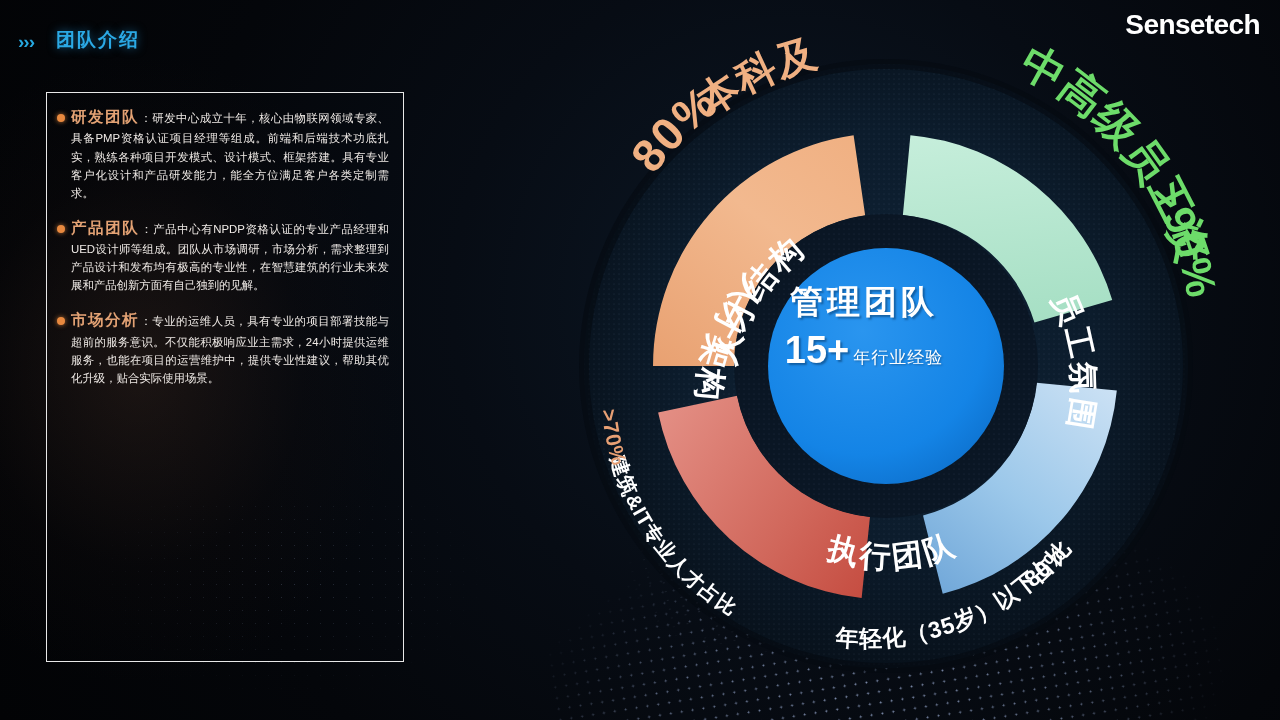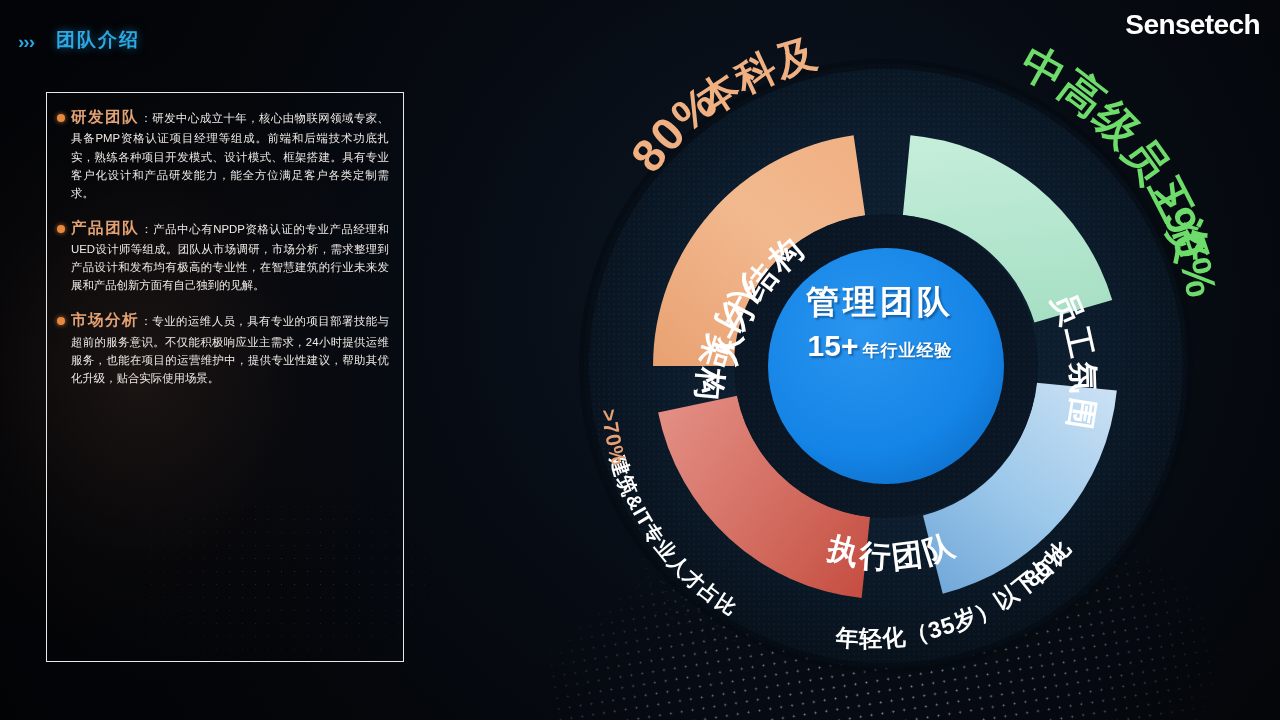--- a/index.html
+++ b/index.html
@@ -98,35 +98,35 @@
   }
   #donut-svg{position:absolute;left:0;top:0;}
   .seg-label{
     font-weight:bold;fill:#ffffff;
     paint-order:stroke;
     letter-spacing:3px;
   }
   .outer-label{font-weight:bold;letter-spacing:1px;}
 
   .center-circle-label{
-    position:absolute;left:252px;top:252px;width:240px;text-align:center;
+    position:absolute;left:236px;top:252px;width:240px;text-align:center;
     pointer-events:none;
   }
   .ctr-title{
     color:#ffffff;font-size:33px;font-weight:bold;letter-spacing:4px;
     text-shadow:2px 2px 2px rgba(0,40,80,.45);
     margin-bottom:4px;
   }
   .ctr-row{white-space:nowrap;}
   .ctr-num{
-    color:#ffffff;font-size:30px;font-weight:bold;letter-spacing:0px;
+    color:#ffffff;font-size:38px;font-weight:bold;letter-spacing:0px;
     text-shadow:2px 2px 2px rgba(0,40,80,.45);
   }
   .ctr-sub{
-    color:#ffffff;font-size:17px;font-weight:bold;letter-spacing:1px;
+    color:#ffffff;font-size:17px;font-weight:normal;letter-spacing:1px;
     text-shadow:1px 1px 2px rgba(0,40,80,.45);
     margin-left:4px;
   }
 </style>
 </head>
 <body>
 
 <div id="bg-layer">
   <div class="bg-radial"></div>
   <div class="bg-noise"></div>

